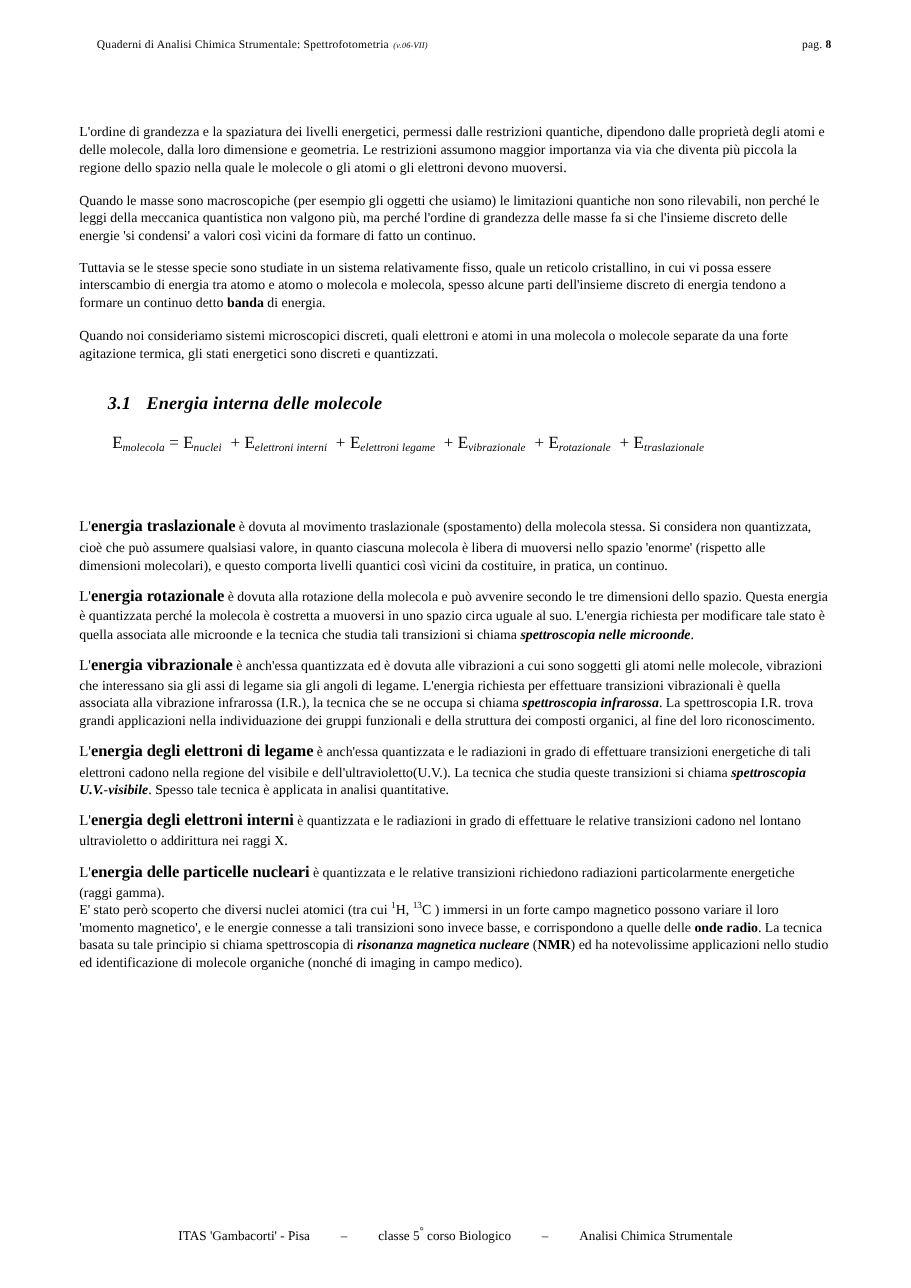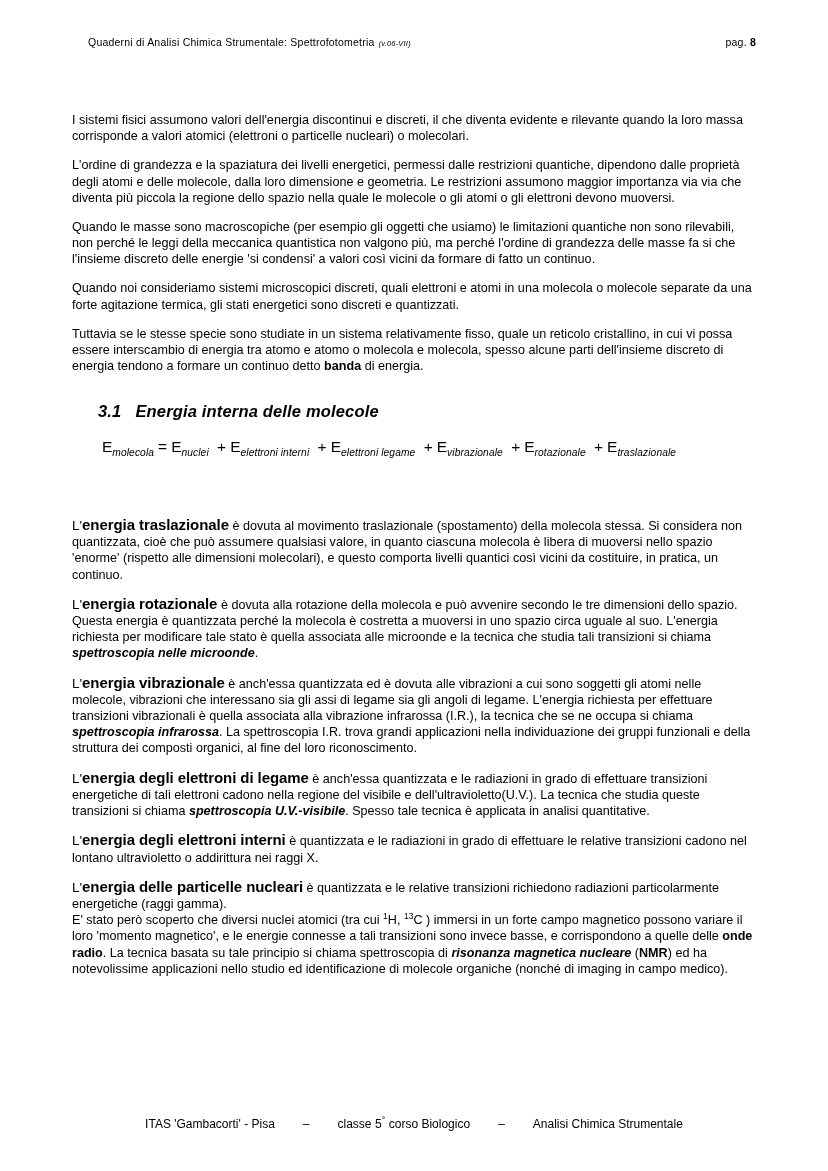--- a/index.html
+++ b/index.html
@@ -14,20 +14,21 @@
     font-family: "Liberation Sans", sans-serif;
     color: #000000;
     position: relative;
     overflow: hidden;
   }
   .page {
     position: relative;
     width: 828px;
     height: 1171px;
     padding: 0;
+    font-family: Liberation Serif, serif;
   }
 
   
   .header {
     position: absolute;
     top: 36px;
     left: 88px;
     right: 72px;
     display: flex;
     align-items: baseline;
@@ -153,25 +154,24 @@
     </div>
     <div class="header-right">
       <span>pag.</span>
       <span class="pagenum">8</span>
     </div>
   </div>
 
 
   <div class="content">
 
-    <p class="para">I sistemi fisici assumono valori dell'energia discontinui e discreti, il che diventa evidente e rilevante quando la loro massa corrisponde a valori atomici (elettroni o particelle nucleari) o molecolari.</p>
     <p class="para">L'ordine di grandezza e la spaziatura dei livelli energetici, permessi dalle restrizioni quantiche, dipendono dalle proprietà degli atomi e delle molecole, dalla loro dimensione  e geometria.  Le restrizioni assumono maggior importanza via via che diventa più piccola la regione dello spazio nella quale le molecole o gli atomi o gli elettroni devono muoversi.</p>
     <p class="para">Quando le masse sono macroscopiche (per esempio gli oggetti che usiamo) le limitazioni quantiche non sono rilevabili, non perché le leggi della meccanica quantistica non valgono più, ma perché l'ordine di grandezza delle masse fa si che l'insieme discreto delle energie  'si condensi' a valori così vicini da formare di fatto un continuo.</p>
+    <p class="para"><span>Tuttavia se le stesse specie sono studiate in un sistema relativamente fisso, quale un reticolo cristallino, in cui vi possa essere interscambio di energia tra atomo e atomo o molecola e molecola, spesso alcune parti dell'insieme discreto di energia tendono a formare un continuo detto </span><b>banda</b><span> di energia.</span></p>
     <p class="para">Quando noi consideriamo sistemi microscopici discreti, quali elettroni e atomi in una molecola o molecole separate da una forte agitazione termica, gli stati energetici sono discreti e quantizzati.</p>
-    <p class="para"><span>Tuttavia se le stesse specie sono studiate in un sistema relativamente fisso, quale un reticolo cristallino, in cui vi possa essere interscambio di energia tra atomo e atomo o molecola e molecola, spesso alcune parti dell'insieme discreto di energia tendono a formare un continuo detto </span><b>banda</b><span> di energia.</span></p>
 
     <h2 class="sec-head">
       <span class="sec-num">3.1</span><span>Energia interna delle molecole</span>
     </h2>
 
 
     <div class="formula">
       <span class="term"><span>E</span><sub>molecola</sub></span><span class="op">=</span><span class="term"><span>E</span><sub>nuclei</sub></span>
       <span class="op">+</span><span class="term"><span>E</span><sub>elettroni interni</sub></span>
       <span class="op">+</span><span class="term"><span>E</span><sub>elettroni legame</sub></span>

